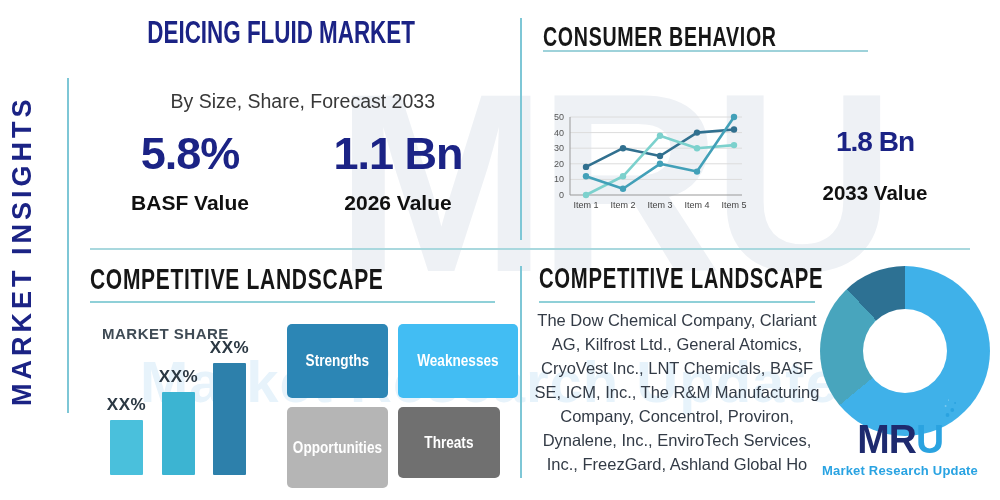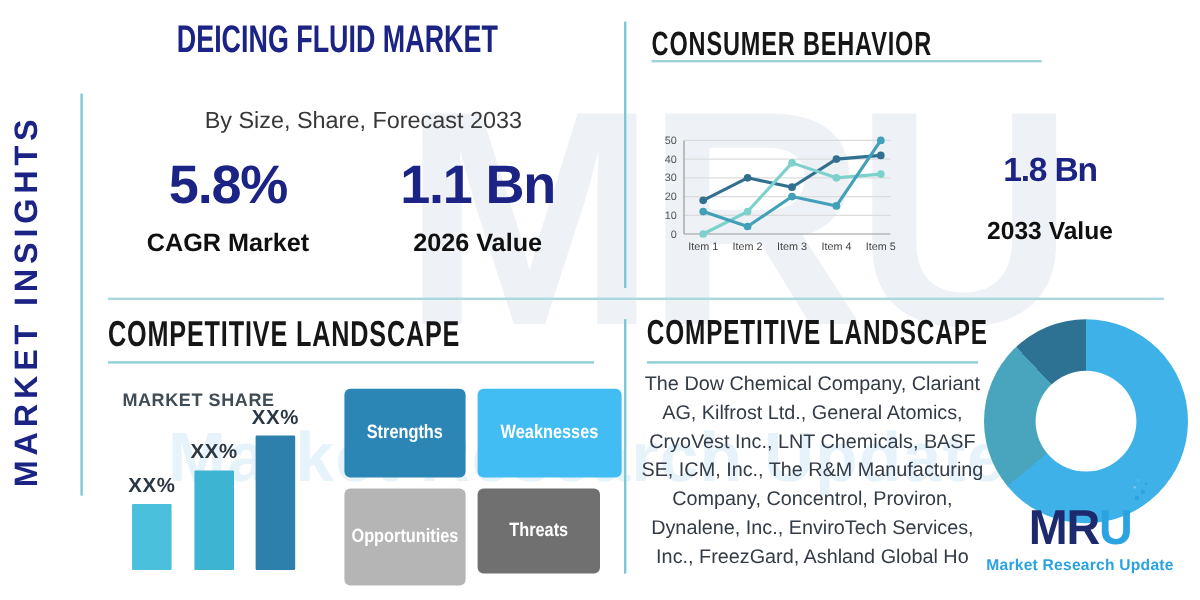--- a/index.html
+++ b/index.html
@@ -57,21 +57,21 @@
 
   <div class="abs wm-primary">MRU</div>
   <div class="abs wm-secondary">Market Research Update</div>
 
   <div class="abs" id="sidebar-label">MARKET INSIGHTS</div>
   <div class="abs vline" style="left:67px;top:78px;height:335px;"></div>
 
   <div class="abs" id="main-title"><span class="cond-c">DEICING FLUID MARKET</span></div>
   <div class="abs" id="subtitle">By Size, Share, Forecast 2033</div>
   <div class="abs stat-value" style="left:110px;top:131px;width:160px;">5.8%</div>
-  <div class="abs stat-label" style="left:110px;top:191px;width:160px;">CAGR Market</div>
+  <div class="abs stat-label" style="left:110px;top:191px;width:160px;">BASF Value</div>
   <div class="abs stat-value" style="left:318px;top:131px;width:160px;">1.1 Bn</div>
   <div class="abs stat-label" style="left:318px;top:191px;width:160px;">2026 Value</div>
 
   <div class="abs vline" style="left:520px;top:18px;height:222px;"></div>
   <div class="abs heading" style="left:543px;top:22px;font-size:28px;"><span class="cond">CONSUMER BEHAVIOR</span></div>
   <div class="abs hline" style="left:543px;top:50px;width:325px;background:#9ed2da;"></div>
 
   <svg class="abs" id="market-growth-chart" viewBox="0 0 214 114">
       <line x1="36" y1="92" x2="208" y2="92" stroke="#999" stroke-width="1"></line>
       <text x="30" y="95" text-anchor="end" font-size="9" fill="#555">0</text>

